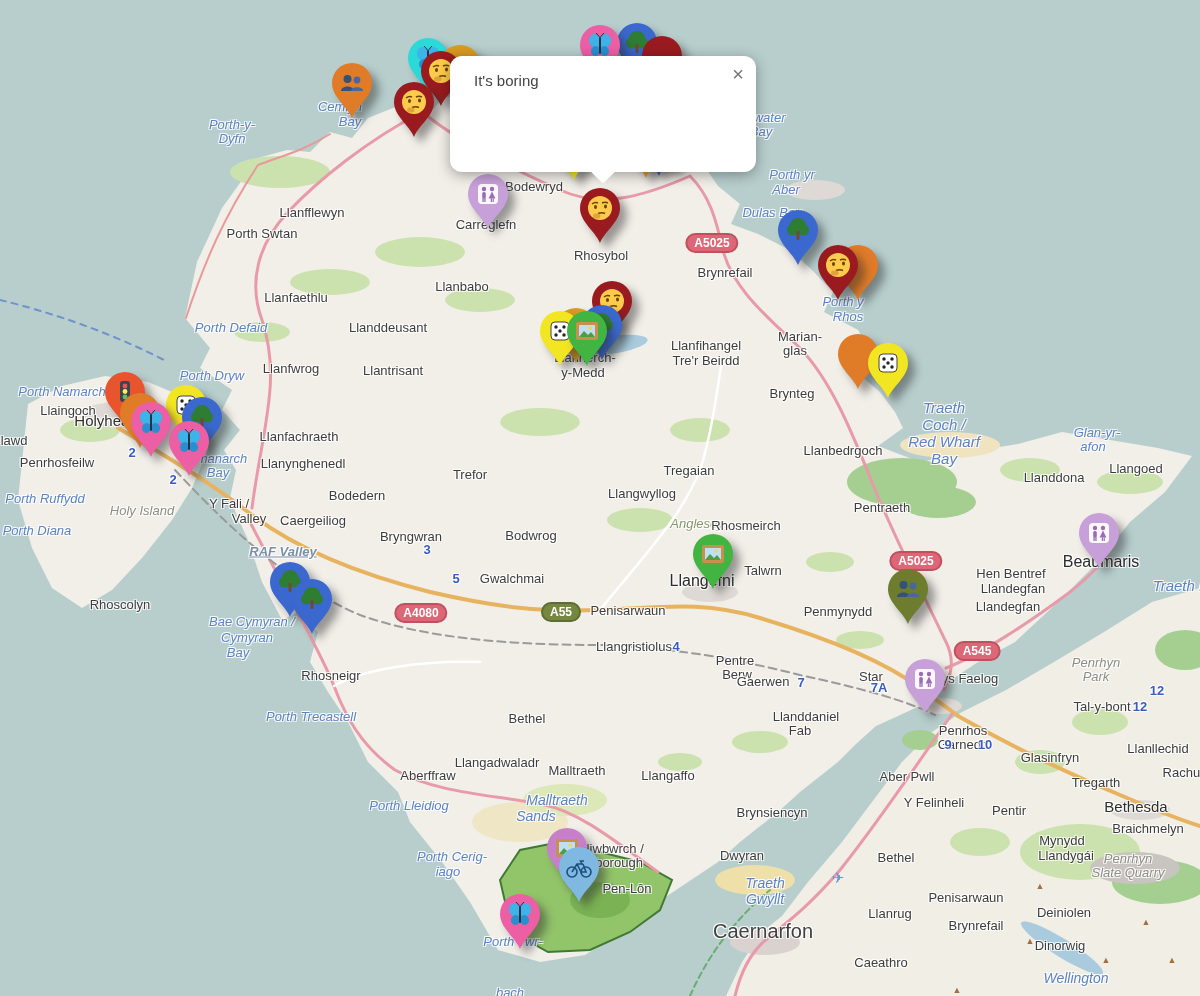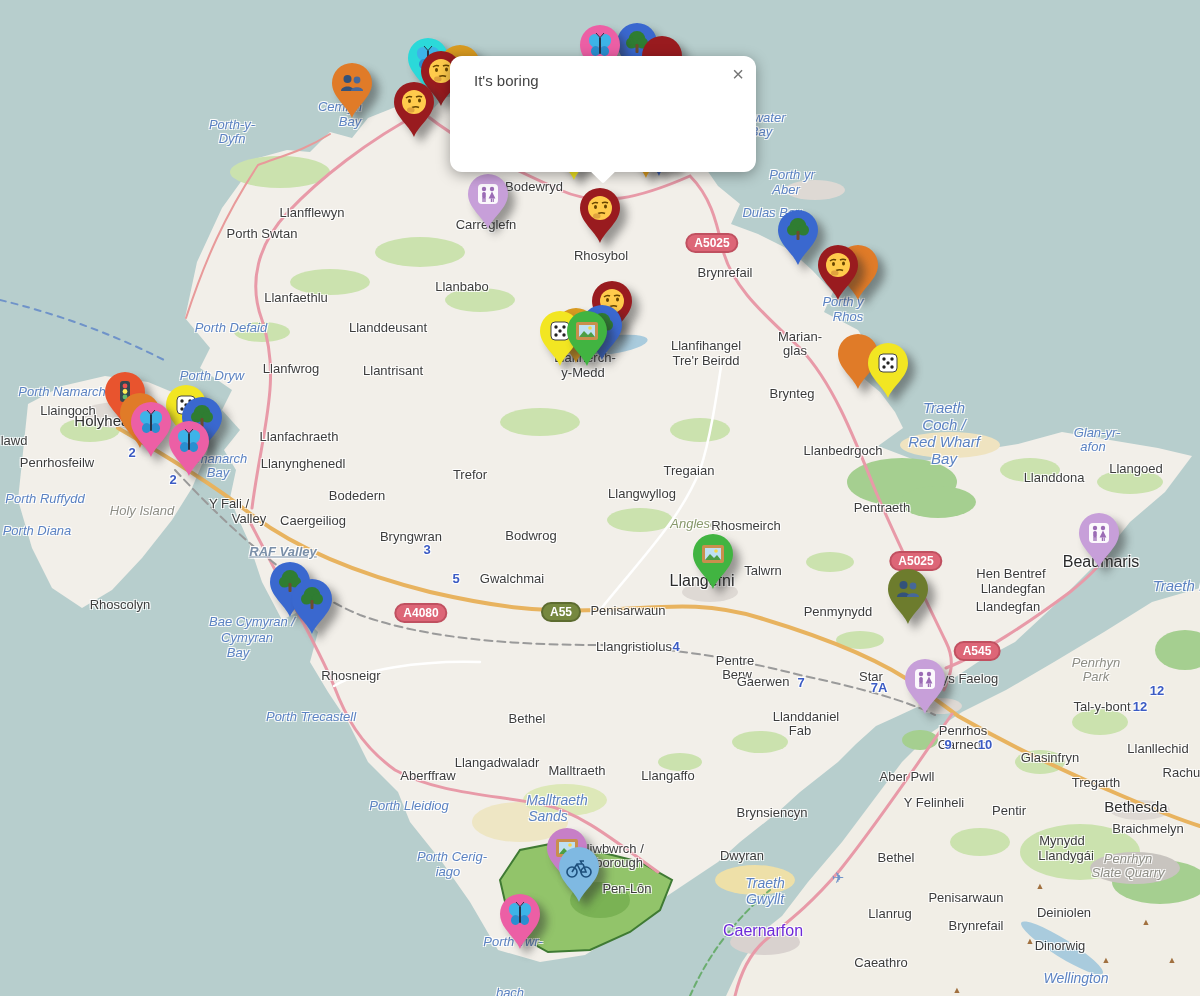--- a/index.html
+++ b/index.html
@@ -13,21 +13,21 @@
          text-shadow:-1px -1px 0 rgba(255,255,255,.85),1px -1px 0 rgba(255,255,255,.85),
                      -1px 1px 0 rgba(255,255,255,.85),1px 1px 0 rgba(255,255,255,.85);}
   .label.water{color:#5b82c2;font-style:italic;}
   .label.water-md{color:#5b82c2;font-style:italic;font-size:14px;}
   .label.water-lg{color:#5b82c2;font-style:italic;font-size:15px;}
   .label.area{color:#8d8d85;font-style:italic;}
   .label.area-green{color:#87986b;font-style:italic;}
   .label.aeroway{color:#7a8fa8;font-style:italic;font-weight:bold;}
   .label.place-md{font-size:15px;color:#2e2e2e;}
   .label.town{font-size:16px;color:#2a2a2a;}
-  .label.place-lg{font-size:16px;color:#6d28d9;}
+  .label.place-lg{font-size:20px;color:#404040;}
   .label.routeno{color:#3b5bc4;font-weight:bold;font-size:13px;}
   .label.peak{color:#a1703f;font-size:9px;text-shadow:none;}
   .label.plane{color:#6f93c9;font-size:15px;text-shadow:none;}
   .badge{position:absolute;transform:translate(-50%,-50%);font-size:12px;font-weight:bold;
          color:#fff;background:#dd6677;border:2px solid #c05060;border-radius:10px;
          padding:1px 7px;line-height:14px;white-space:nowrap;}
   .badge.green{background:#76883f;border-color:#5d6c30;}
   .pin{position:absolute;width:46px;height:56px;margin-left:-23px;margin-top:-55px;
        filter:drop-shadow(7px 7px 4px rgba(40,40,40,.45));pointer-events:auto;cursor:pointer;}
   #popup{position:absolute;left:450px;top:56px;width:306px;height:116px;background:#fff;
@@ -223,21 +223,21 @@
       <span class="label water" style="left: 45px; top: 498px;">Porth Ruffydd</span>
       <span class="label water" style="left: 37px; top: 530px;">Porth Diana</span>
       <span class="label water" style="left: 222px; top: 458px;">manarch</span>
       <span class="label water" style="left: 218px; top: 472px;">Bay</span>
       <span class="label water" style="left: 252px; top: 621px;">Bae Cymyran /</span>
       <span class="label water" style="left: 247px; top: 637px;">Cymyran</span>
       <span class="label water" style="left: 238px; top: 652px;">Bay</span>
       <span class="label water" style="left: 311px; top: 716px;">Porth Trecastell</span>
       <span class="label water" style="left: 409px; top: 805px;">Porth Lleidiog</span>
       <span class="label water-md" style="left: 557px; top: 800px;">Malltraeth</span>
-      <span class="label water-md" style="left: 548px; top: 816px;">Sands</span>
+      <span class="label water-md" style="left: 536px; top: 816px;">Sands</span>
       <span class="label water" style="left: 452px; top: 856px;">Porth Cerig-</span>
       <span class="label water" style="left: 448px; top: 871px;">iago</span>
       <span class="label water" style="left: 513px; top: 941px;">Porth Twr-</span>
       <span class="label water" style="left: 510px; top: 956px; margin-top: 36px;">bach</span>
       <span class="label water-md" style="left: 765px; top: 883px;">Traeth</span>
       <span class="label water-md" style="left: 765px; top: 899px;">Gwyllt</span>
       <span class="label water-md" style="left: 1076px; top: 978px;">Wellington</span>
       <span class="label aeroway" style="left: 283px; top: 551px; text-decoration: underline;">RAF Valley</span>
       <span class="label area" style="left: 142px; top: 510px;">Holy Island</span>
       <span class="label area-green" style="left: 697px; top: 523px;">Anglesey</span>
@@ -279,21 +279,21 @@
       <span class="label " style="left: 249px; top: 518px;">Valley</span>
       <span class="label " style="left: 313px; top: 520px;">Caergeiliog</span>
       <span class="label " style="left: 411px; top: 536px;">Bryngwran</span>
       <span class="label " style="left: 531px; top: 535px;">Bodwrog</span>
       <span class="label " style="left: 512px; top: 578px;">Gwalchmai</span>
       <span class="label " style="left: 40px; top: 410px; margin-left: 28px;">Llaingoch</span>
       <span class="label place-md" style="left: 106px; top: 420px;">Holyhead</span>
       <span class="label " style="left: 14px; top: 440px;">lawd</span>
       <span class="label " style="left: 57px; top: 462px;">Penrhosfeilw</span>
       <span class="label " style="left: 120px; top: 604px;">Rhoscolyn</span>
-      <span class="label " style="left: 331px; top: 675px; margin-left: 20px;">Rhosneigr</span>
+      <span class="label " style="left: 331px; top: 675px;">Rhosneigr</span>
       <span class="label " style="left: 527px; top: 718px;">Bethel</span>
       <span class="label " style="left: 497px; top: 762px;">Llangadwaladr</span>
       <span class="label " style="left: 428px; top: 775px;">Aberffraw</span>
       <span class="label " style="left: 577px; top: 770px;">Malltraeth</span>
       <span class="label " style="left: 668px; top: 775px;">Llangaffo</span>
       <span class="label " style="left: 628px; top: 610px;">Penisarwaun</span>
       <span class="label " style="left: 634px; top: 646px;">Llangristiolus</span>
       <span class="label " style="left: 735px; top: 660px;">Pentre</span>
       <span class="label " style="left: 737px; top: 674px;">Berw</span>
       <span class="label " style="left: 763px; top: 681px;">Gaerwen</span>

